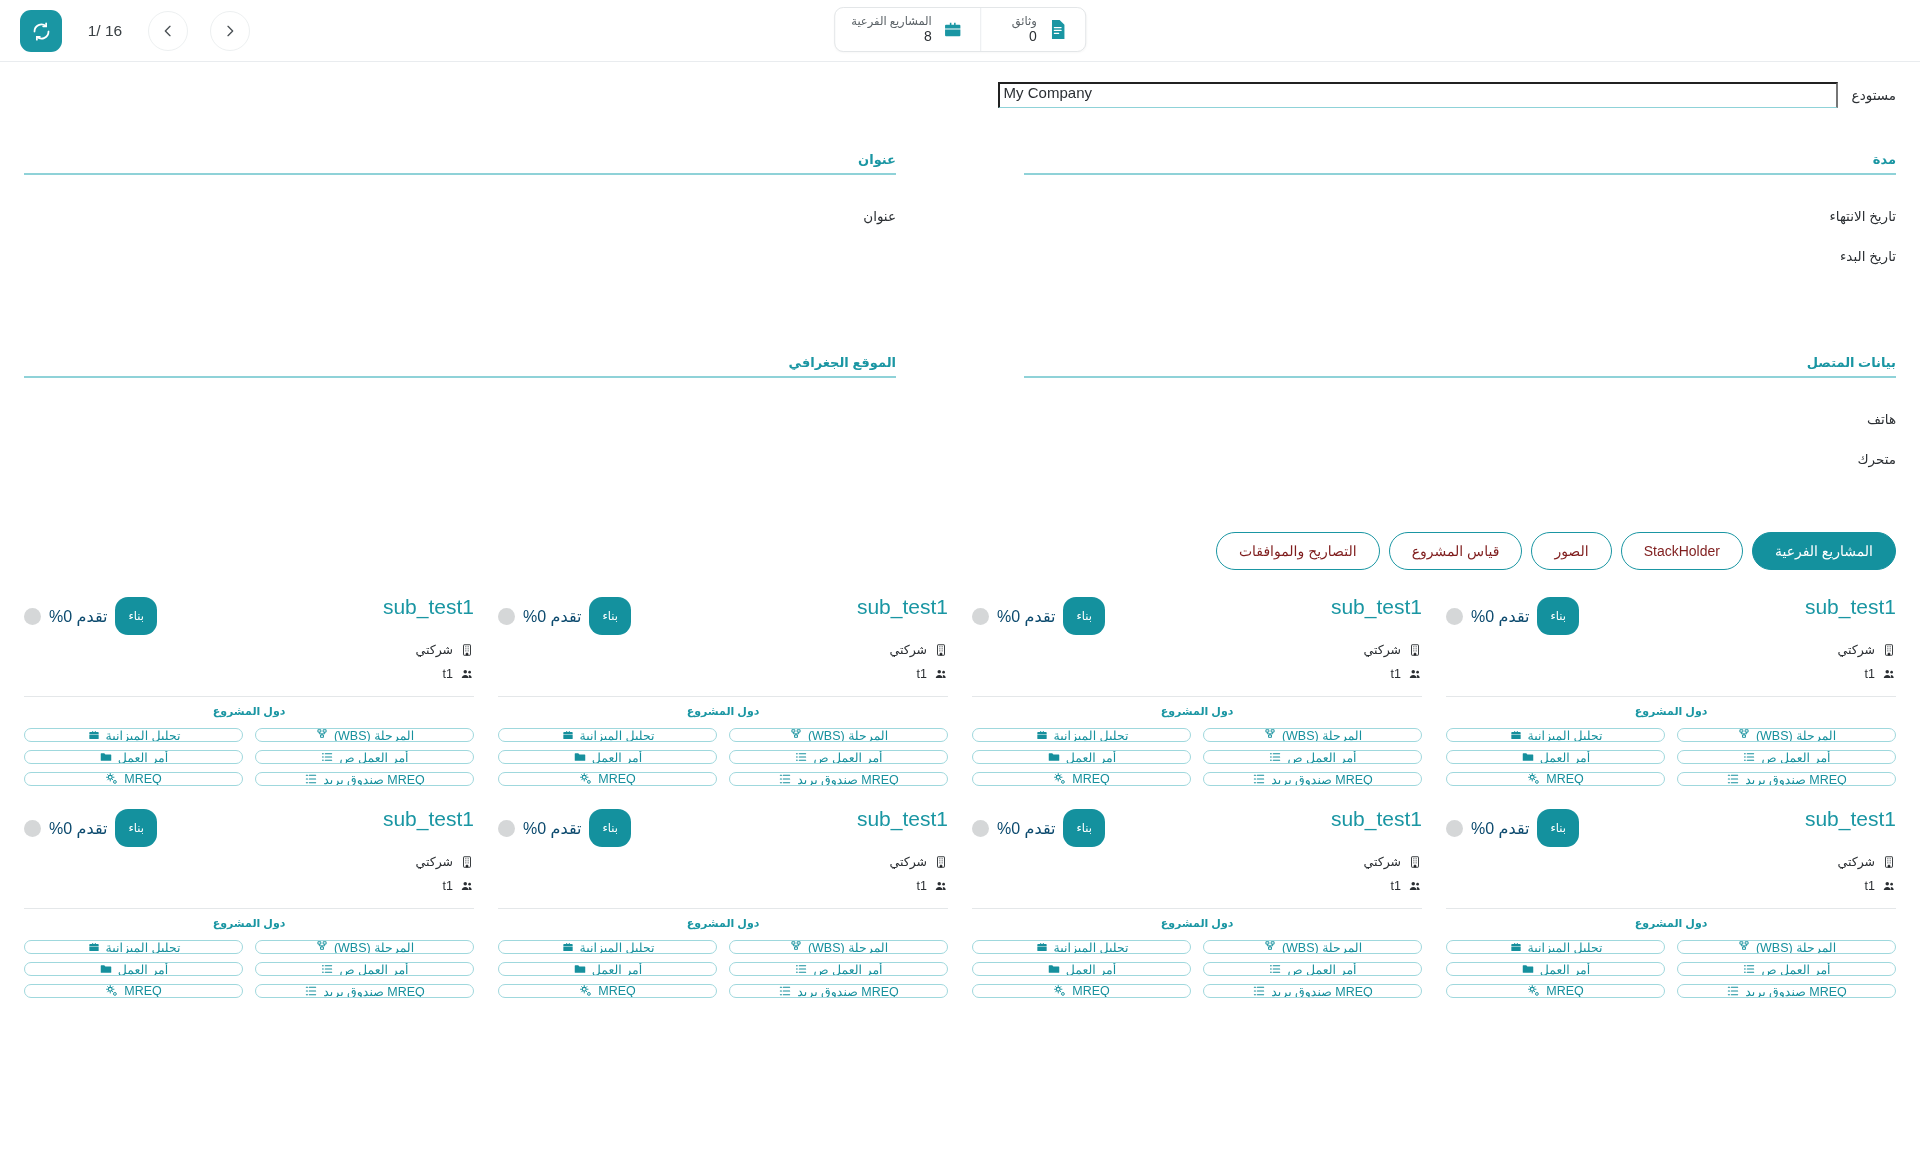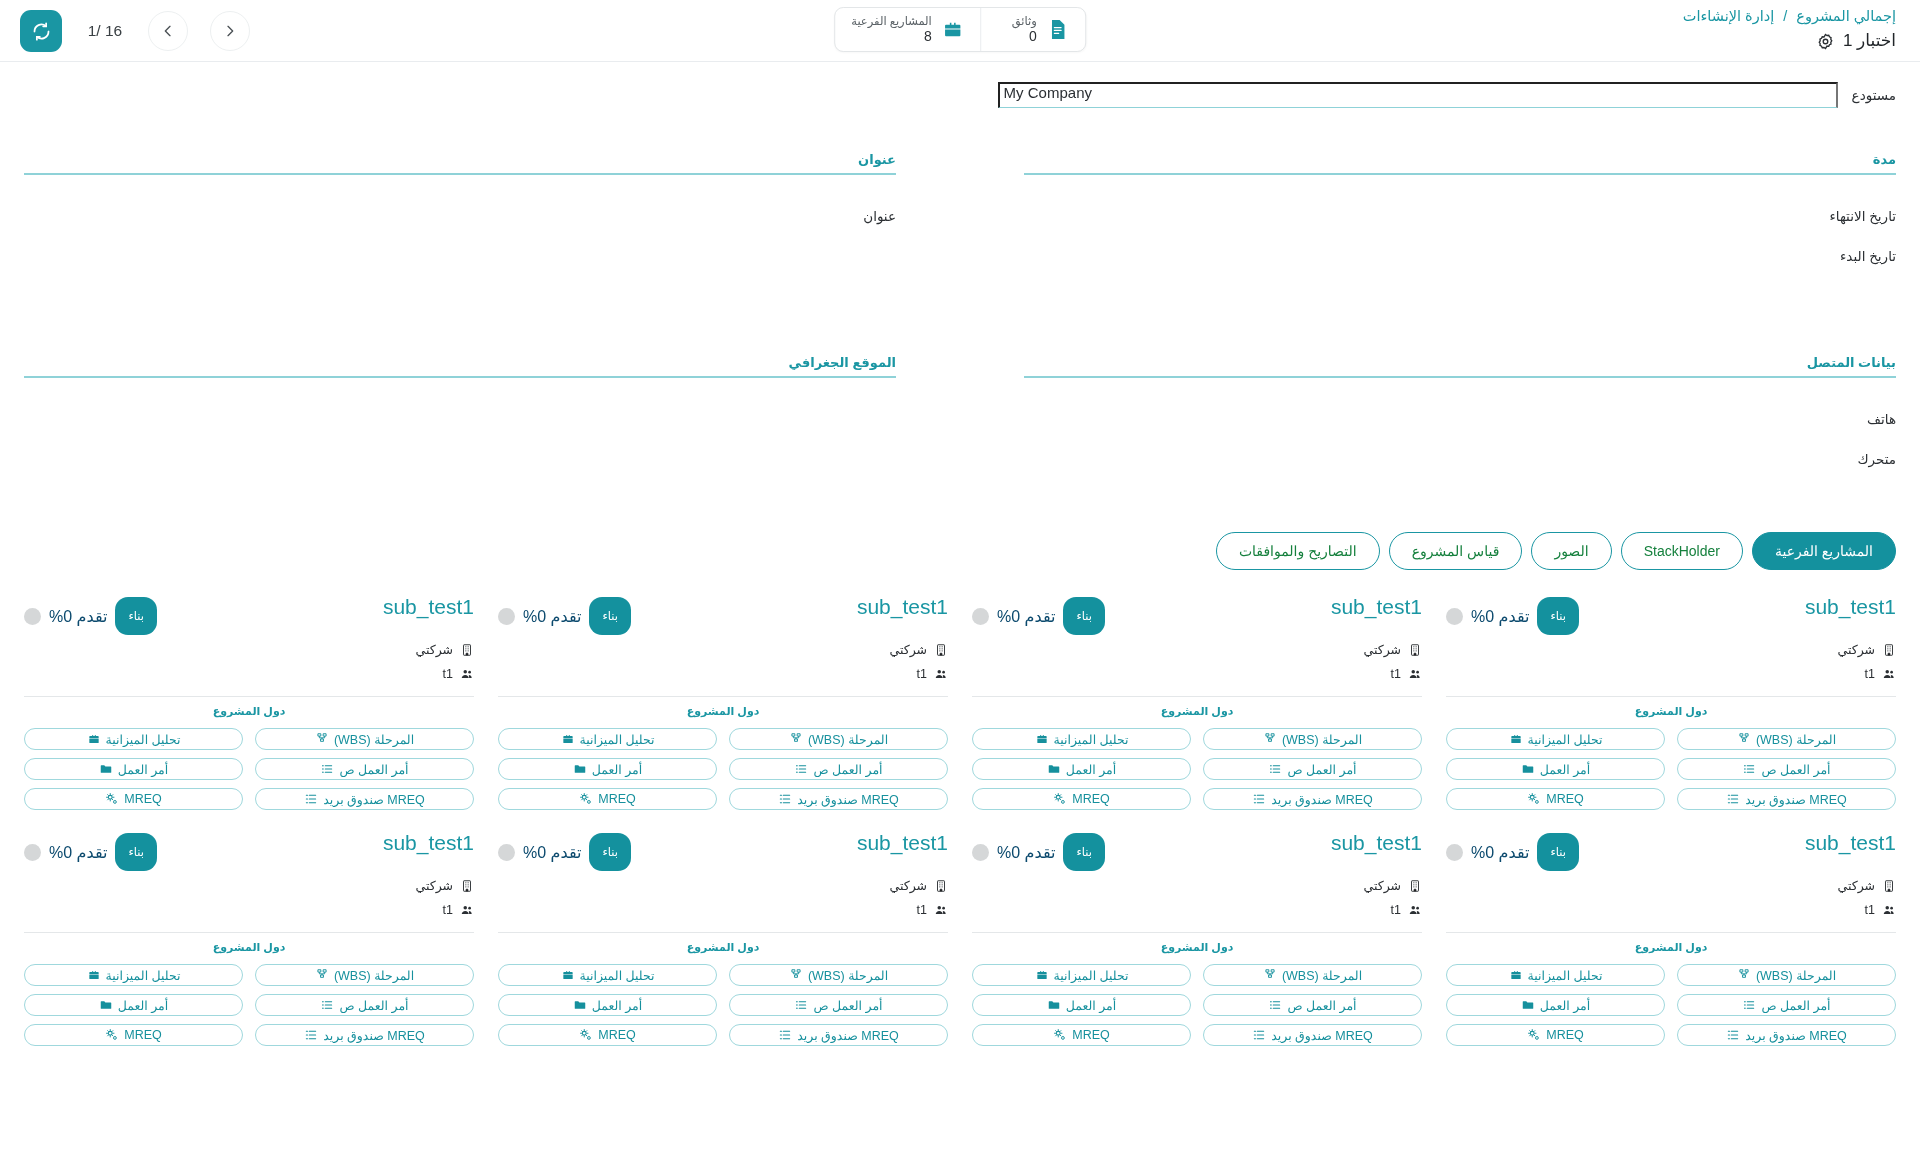--- a/index.html
+++ b/index.html
@@ -163,21 +163,21 @@
   .section-body.tall { min-height: 128px; }
 
   
   .tabs {
     display: flex;
     gap: 9px;
     padding: 22px 24px 0 24px;
   }
   .tab {
     border: 1.3px solid #1a96a3;
-    color: #15803d;
+    color: #7f1d1d;
     background: #fff;
     border-radius: 22px;
     padding: 9px 22px;
     font-size: 14px;
     cursor: pointer;
     white-space: nowrap;
     line-height: 18px;
   }
   .tab.active {
     background: #14919e;
@@ -264,53 +264,37 @@
     grid-template-columns: 1fr 1fr;
     column-gap: 12px;
     row-gap: 8px;
   }
   .act-btn {
     border: 1.1px solid #9fd8dd;
     border-radius: 17px;
     background: #fff;
     color: #16909d;
     font-size: 12.5px;
-    height: 22px;
+    height: 14px;
     display: flex;
     align-items: center;
     justify-content: center;
     gap: 5px;
     cursor: pointer;
     white-space: nowrap;
     overflow: hidden;
     padding: 0 6px;
   }
   .act-btn svg { width: 14px; height: 14px; flex: none; }
   .act-btn .lbl { direction: rtl; }
 </style>
 </head>
 <body>
 
 <div class="header">
-  <div class="header-left">
-    <div class="breadcrumb">
-      <span>إجمالي المشروع</span>
-      <span class="crumb-sep">/</span>
-      <span>إدارة الإنشاءات</span>
-    </div>
-    <div class="title-row">
-      <span class="page-title">اختبار 1</span>
-      <span>
-        <svg class="gear-icon" viewBox="0 0 24 24" fill="none" stroke="currentColor" stroke-width="1.7">
-          <path d="M12 3.2l1.9 1.2 2.2-.3.9 2 2 .9-.3 2.2 1.2 1.9-1.2 1.9.3 2.2-2 .9-.9 2-2.2-.3L12 20.8l-1.9-1.2-2.2.3-.9-2-2-.9.3-2.2L4.1 13l1.2-1.9-.3-2.2 2-.9.9-2 2.2.3z"></path>
-          <circle cx="12" cy="12" r="2.9"></circle>
-        </svg>
-      </span>
-    </div>
-  </div>
 
   <div class="stats-wrap">
     <div class="stat">
       <svg class="stat-icon" viewBox="0 0 24 24" fill="currentColor">
         <path d="M6 2h8l5 5v15H6z" fill="currentColor"></path>
         <path d="M8.5 10h7M8.5 13h7M8.5 16h4.5" stroke="#fff" stroke-width="1.3" stroke-linecap="round"></path>
       </svg>
       <span class="stat-text">
         <span class="stat-label">وثائق</span>
         <span class="stat-value">0</span>

